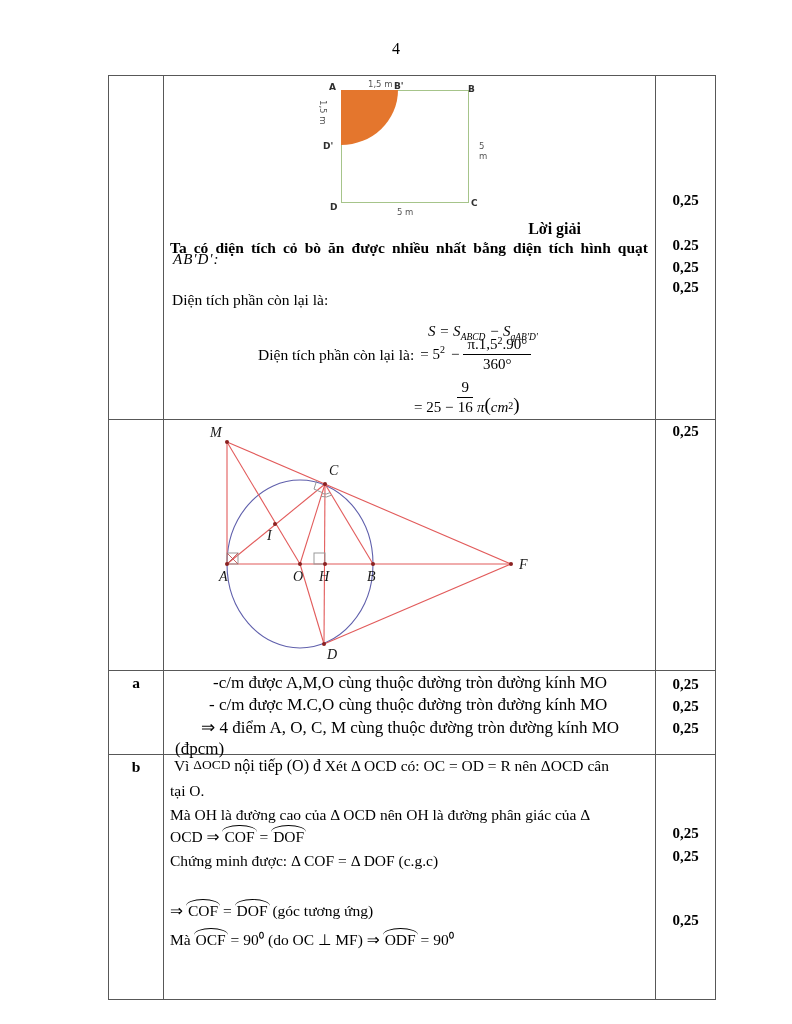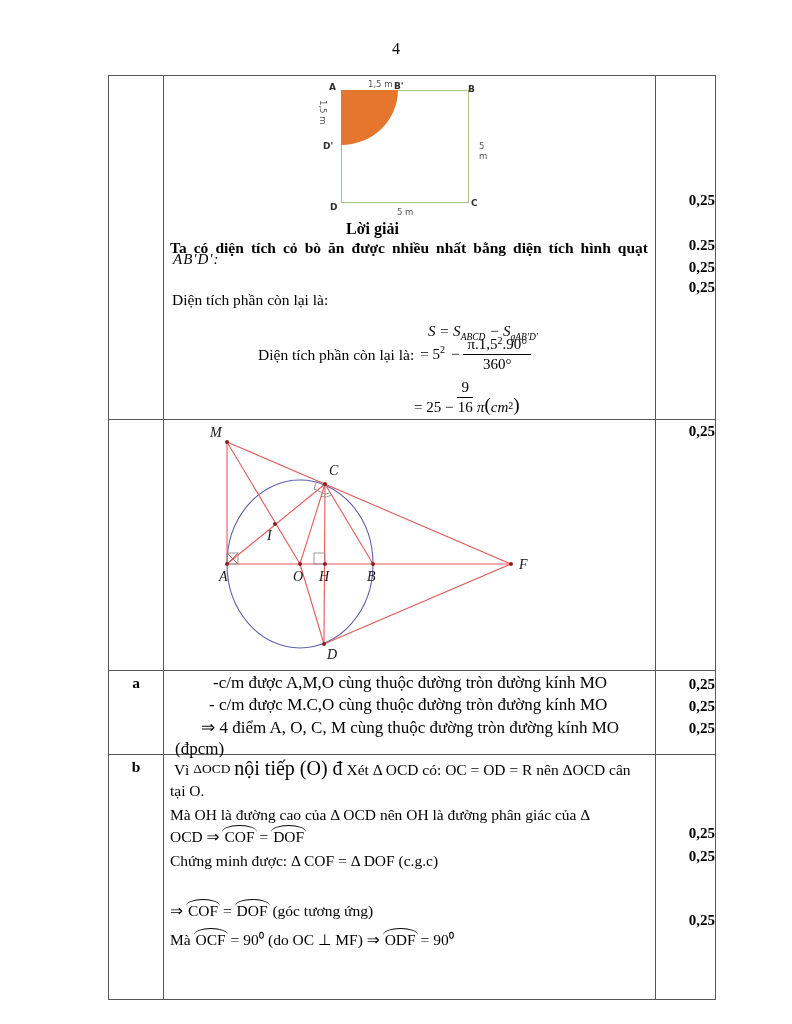--- a/index.html
+++ b/index.html
@@ -2,31 +2,31 @@
 <html><head>
 <meta charset="utf-8">
 <style>
   html,body{margin:0;padding:0;background:#fff;}
   .page{position:relative;width:792px;height:1024px;background:#fff;
         font-family:"Liberation Serif",serif;color:#000;overflow:hidden;}
   .page-number{position:absolute;top:40px;left:0;right:0;text-align:center;font-size:16px;}
   table.rubric{position:absolute;left:108px;top:75px;border-collapse:collapse;table-layout:fixed;width:608px;}
   table.rubric td{border:1px solid #585858;vertical-align:top;position:relative;padding:0;}
   .rowlabel{font-weight:bold;font-size:15.5px;text-align:center;padding-top:3px;}
-  .score{position:absolute;left:0;width:100%;text-align:right;font-weight:bold;font-size:15px;}
+  .score{position:absolute;left:0;width:100%;text-align:center;font-weight:bold;font-size:15px;}
   .txt{font-size:15.5px;line-height:21px;}
   
   .fig1{position:absolute;left:160px;top:4px;width:170px;height:140px;font-family:"DejaVu Sans",sans-serif;}
   .fig1 .sq{position:absolute;left:17px;top:10px;width:126px;height:111px;border:1px solid #a6c48a;}
   .fig1 .quarter{position:absolute;left:17px;top:10px;width:57px;height:55px;background:#e4762d;border-bottom-right-radius:100%;}
   .fig1 .pt{position:absolute;font-size:9px;font-weight:bold;color:#2f2f2f;}
   .fig1 .dim{position:absolute;font-size:8.5px;color:#555;}
   .fig1 .vert{writing-mode:vertical-rl;}
   
-  .loigiai{position:absolute;left:0;right:74px;top:144px;text-align:center;font-weight:bold;font-size:16px;}
+  .loigiai{position:absolute;left:0;right:74px;top:144px;text-align:right;font-weight:bold;font-size:16px;}
   .para1{position:absolute;left:6px;right:7px;top:163px;font-size:15.5px;text-align:justify;text-align-last:justify;font-weight:bold;}
   .para2{position:absolute;left:9px;top:175px;font-size:15px;font-style:italic;letter-spacing:1px;}
   .para3{position:absolute;left:8px;top:215px;font-size:15.5px;}
   .formula{font-size:15px;}
   .formula i{font-style:italic;}
   .f1{position:absolute;left:264px;top:247px;font-style:italic;}
   .f1 sub{font-size:9.5px;font-style:italic;}
   .frow{display:flex;align-items:center;}
   .f2{position:absolute;left:94px;top:260px;}
   .f3{position:absolute;left:250px;top:303px;align-items:flex-end;}
@@ -38,21 +38,21 @@
   .bigp{font-size:19px;}
   
   .hat{position:relative;display:inline-block;padding:0 1px;}
   .hat::before{content:"";position:absolute;left:-1px;right:-1px;top:-3px;height:6px;
     border-top:1.4px solid #000;border-radius:50% 50% 0 0 / 100% 100% 0 0;}
   
   .a-line{position:absolute;left:4px;right:4px;font-size:17px;margin-left:7px;}
   
   .b-line{position:absolute;left:6px;right:2px;font-size:15.5px;white-space:nowrap;}
   .b-sm{font-size:13.5px;position:relative;top:-2px;}
-  .b-md{font-size:20px;}
+  .b-md{font-size:16px;}
 </style>
 </head>
 <body>
 
 <div class="page">
   <div class="page-number">4</div>
 
   <table class="rubric">
     <colgroup>
         <col style="width:55px">

